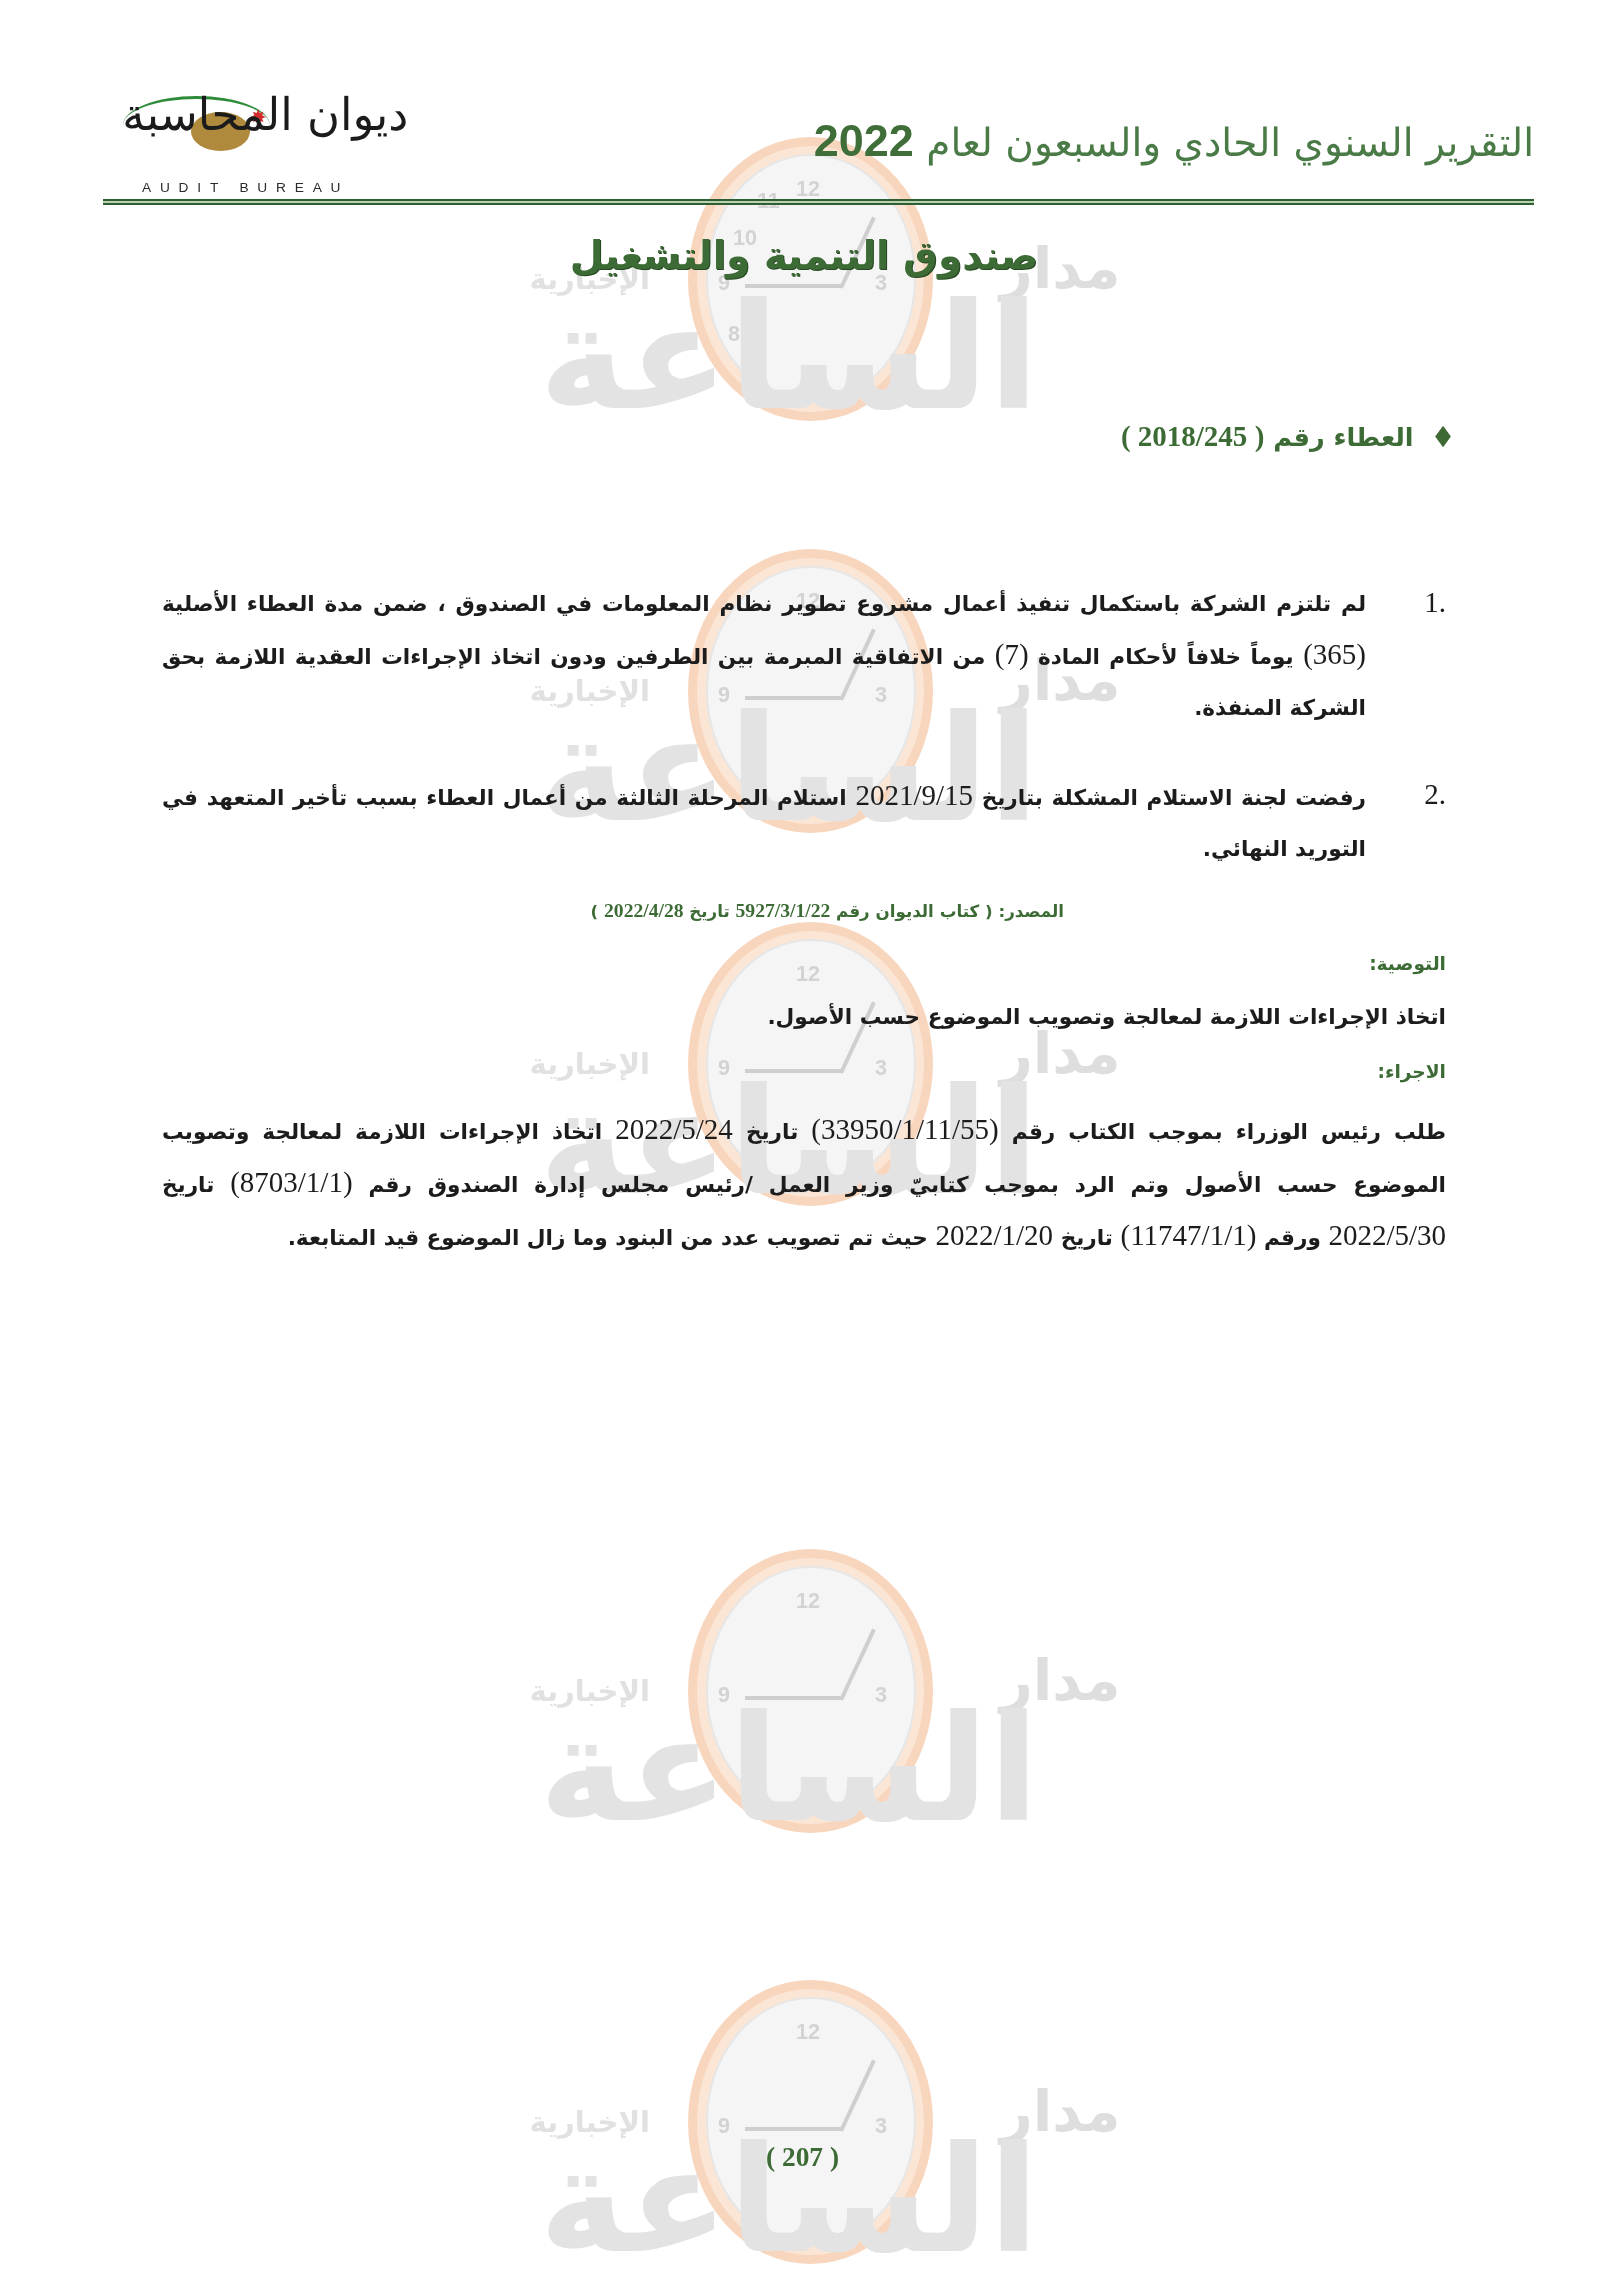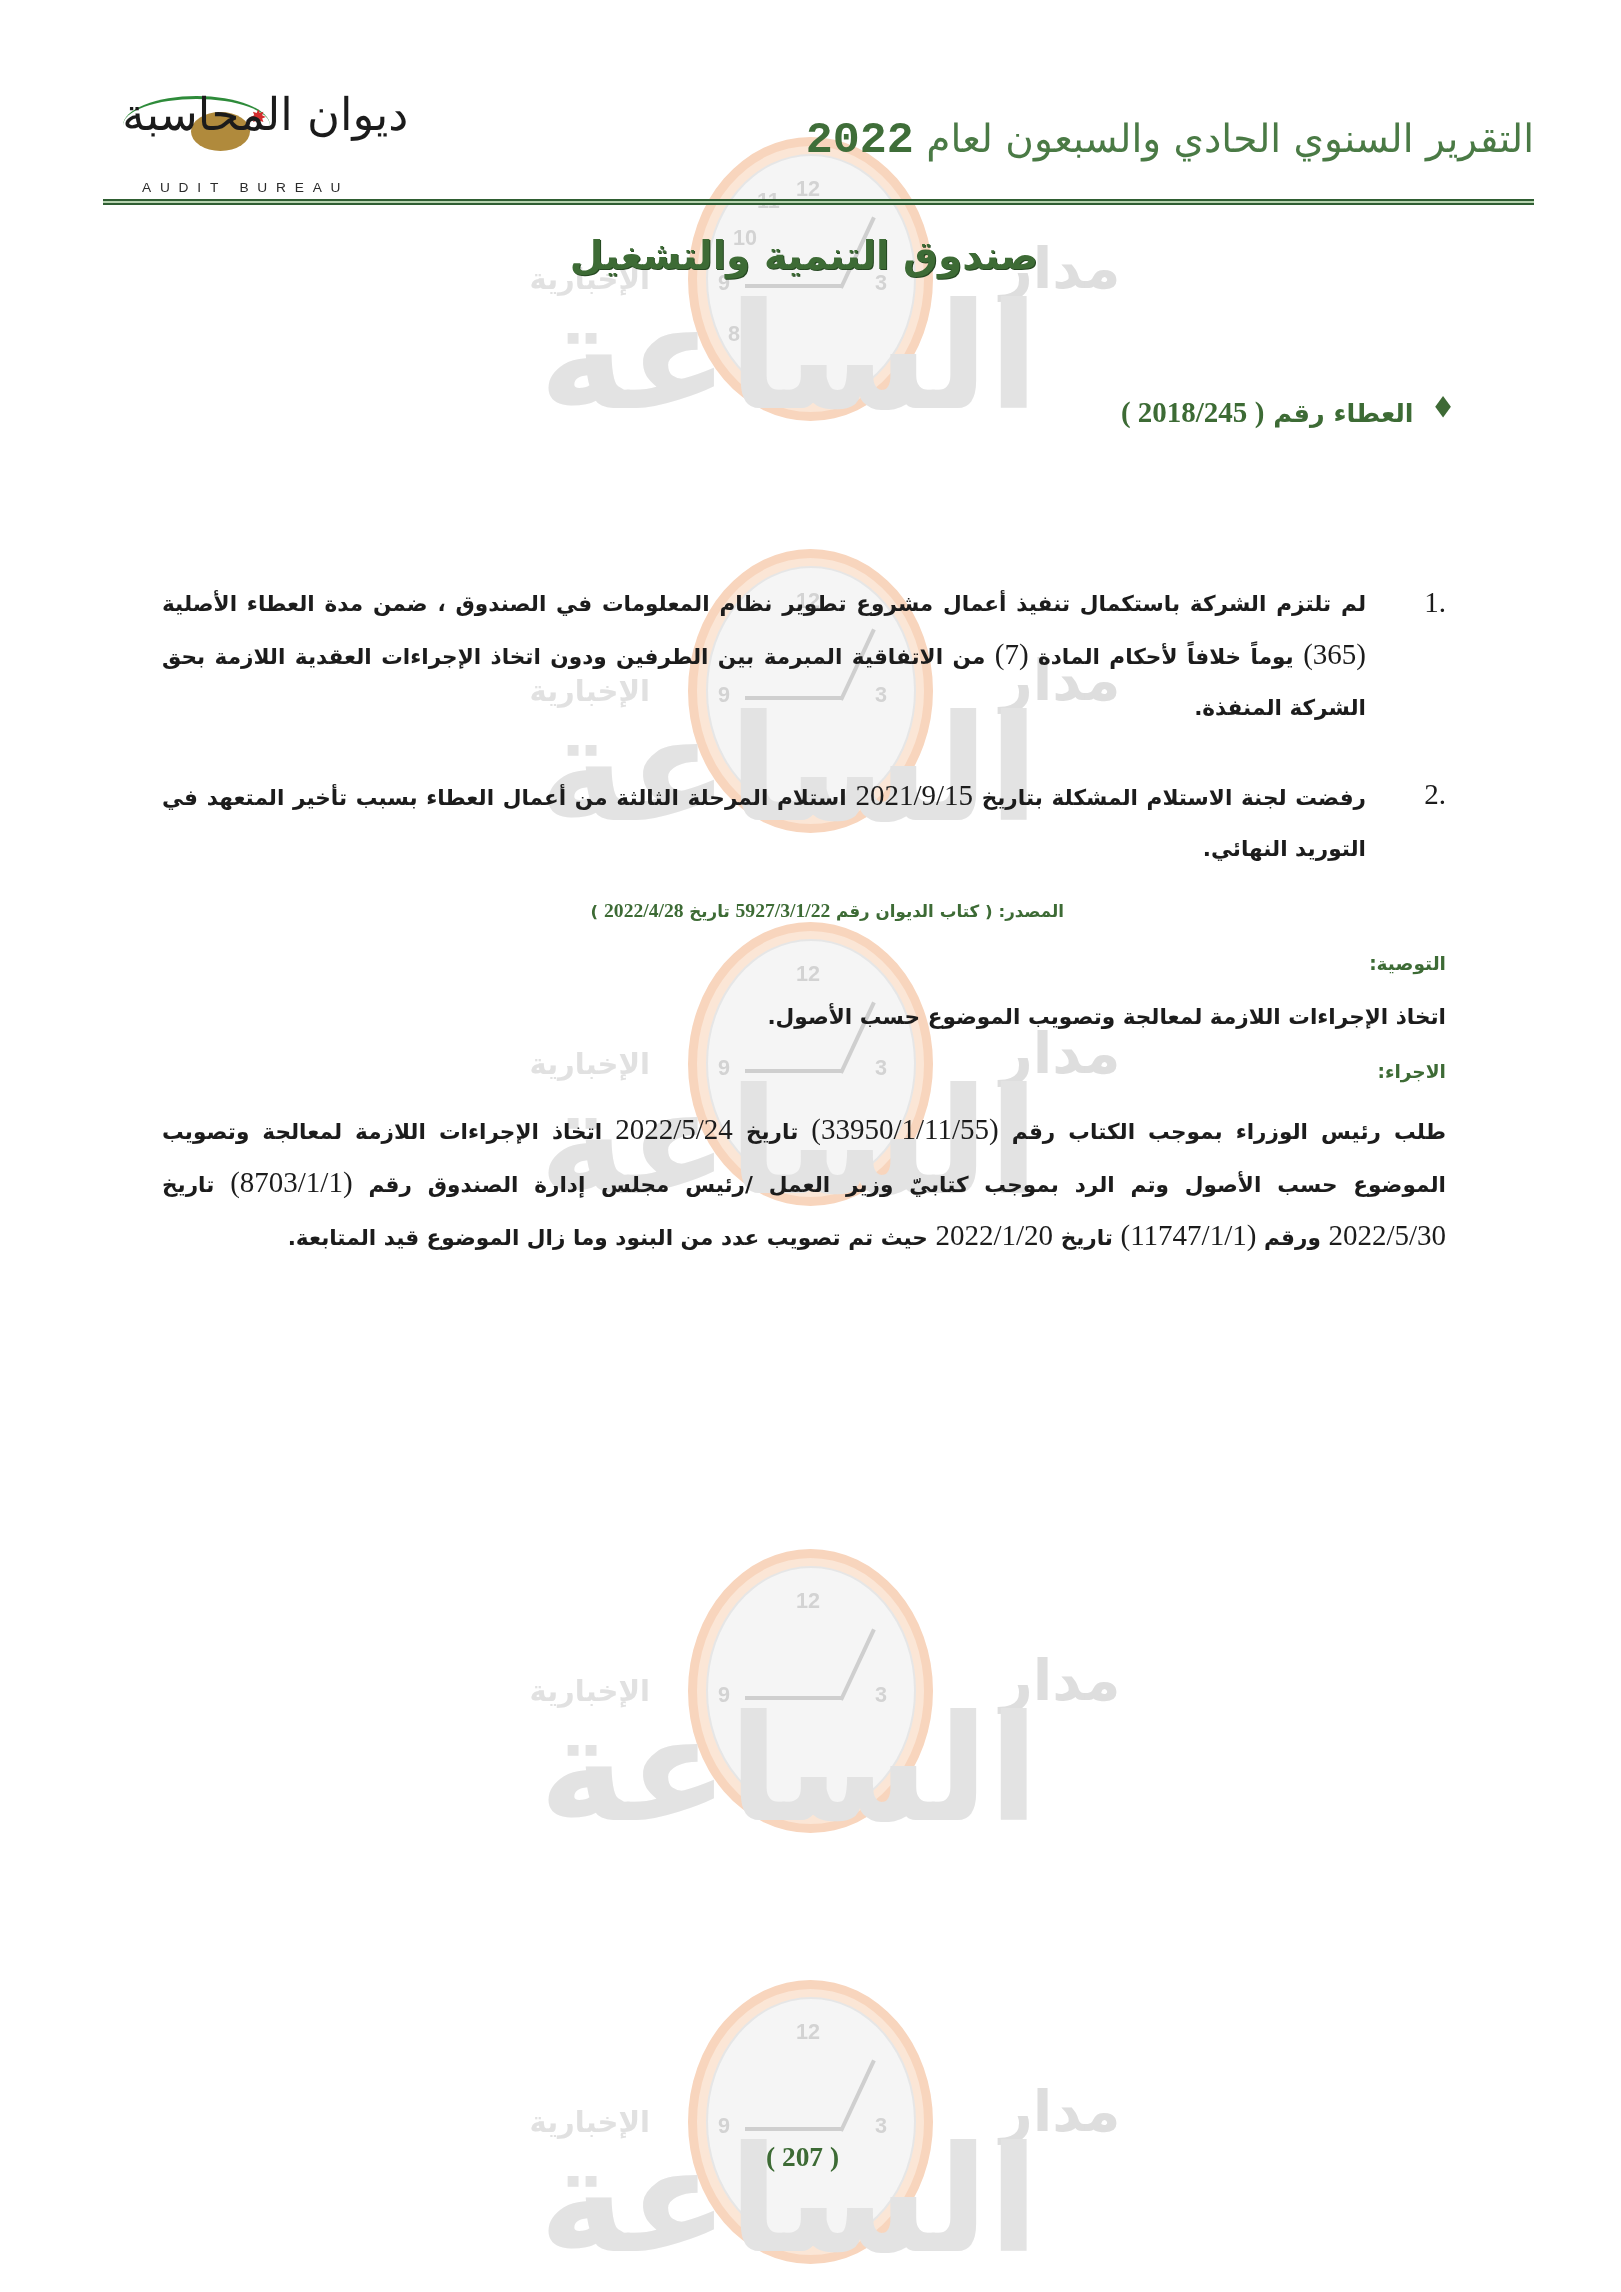--- a/index.html
+++ b/index.html
@@ -15,37 +15,37 @@
     .wm .num { position: absolute; font-family: "Liberation Sans", sans-serif; font-weight: bold; font-size: 21.6px; color: #d3d3d3; }
     .wm .hand-h { position: absolute; left: 235px; top: 206px; width: 98px; height: 3.9px; background: #cfcfcf; }
     .wm .hand-m { position: absolute; left: 329px; top: 132px; width: 3.9px; height: 78px; background: #cfcfcf; transform: rotate(25deg); transform-origin: bottom center; }
     .wm .mdar { position: absolute; left: 490px; top: 157px; font-family: "DejaVu Sans", sans-serif; font-weight: bold; font-size: 57px; color: #dedede; }
     .wm .ikh { position: absolute; left: 19.6px; top: 184px; font-family: "DejaVu Sans", sans-serif; font-weight: bold; font-size: 29px; color: #e1e1e1; }
     .wm .saa { position: absolute; left: 29px; top: 206px; font-family: "DejaVu Sans", sans-serif; font-weight: bold; font-size: 147px; line-height: 1; color: #e3e3e3; letter-spacing: 3.9px; }
 
     
     .header { position: absolute; left: 103px; top: 39px; width: 1431px; height: 167px; z-index: 2; }
     .report-title { position: absolute; right: 0; top: 76px; font-family: "DejaVu Serif", serif; font-size: 39px; color: #4a7a45; white-space: nowrap; }
-    .report-title .year { font-family: Liberation Mono, monospace; font-weight: bold; font-size: 45px; color: #3f6e39; }
+    .report-title .year { font-family: Liberation Sans, sans-serif; font-weight: bold; font-size: 45px; color: #3f6e39; }
 
     .logo { position: absolute; left: 0; top: 17.6px; width: 323px; height: 147px; }
     .logo-calligraphy { position: absolute; right: 17.6px; top: 31px; font-family: "DejaVu Serif", serif; font-size: 45px; color: #1b1b1b; }
     .logo-arc { position: absolute; left: 19.6px; top: 39px; width: 147px; height: 59px; border-top: 3.9px solid #2e8b3a; border-radius: 100% 100% 0 0; }
     .logo-medallion { position: absolute; left: 88px; top: 55px; width: 59px; height: 39px; border-radius: 50%; background: #b08a3c; }
     .logo-star { position: absolute; left: 147px; top: 49px; color: #d32c2c; font-size: 19.6px; }
     .logo-caption { position: absolute; left: 39px; top: 123px; font-family: "Liberation Sans", sans-serif; font-size: 13.7px; letter-spacing: 8.8px; color: #2b2b2b; }
 
     .header-rule { position: absolute; left: 103px; top: 199px; width: 1431px; height: 5.9px; border-top: 2px solid #2f5e32; border-bottom: 2px solid #2f5e32; background: #b7d3b0; z-index: 2; }
 
     
     .content { position: absolute; left: 162px; top: 0; width: 1284px; height: 2069px; z-index: 2; }
     .section-title { position: absolute; top: 233px; left: 0; width: 100%; text-align: center; font-family: "DejaVu Sans", sans-serif; font-weight: bold; font-size: 39px; color: #3d6b35;
       text-shadow: 1px 1px 0 #254721; }
 
-    .item-heading { position: absolute; right: -4.9px; top: 396px; display: flex; align-items: flex-start; gap: 21.6px; white-space: nowrap; margin-left: 32px; }
+    .item-heading { position: absolute; right: -4.9px; top: 420px; display: flex; align-items: center; gap: 21.6px; white-space: nowrap; margin-left: 32px; }
     .diamond { width: 15.7px; height: 21.6px; background: #3e6a35; clip-path: polygon(50% 0, 100% 50%, 50% 100%, 0 50%); }
     .item-heading-text { font-family: "DejaVu Sans", sans-serif; font-weight: bold; font-size: 25.5px; color: #3d6b35; }
     .item-heading-text .num { font-family: "Liberation Serif", serif; font-weight: bold; font-size: 29px; }
 
     .para { position: absolute; right: 0; width: 1284px; font-family: "DejaVu Sans", sans-serif; font-weight: bold; font-size: 21.6px; line-height: 49px; text-align: justify; text-align-last: right; color: #1c1c1c; }
     .para .n { font-family: "Liberation Serif", serif; font-weight: normal; font-size: 29px; }
 
     .intro { top: 465px; }
 
     .list-item { position: absolute; right: 0; width: 1284px; }

